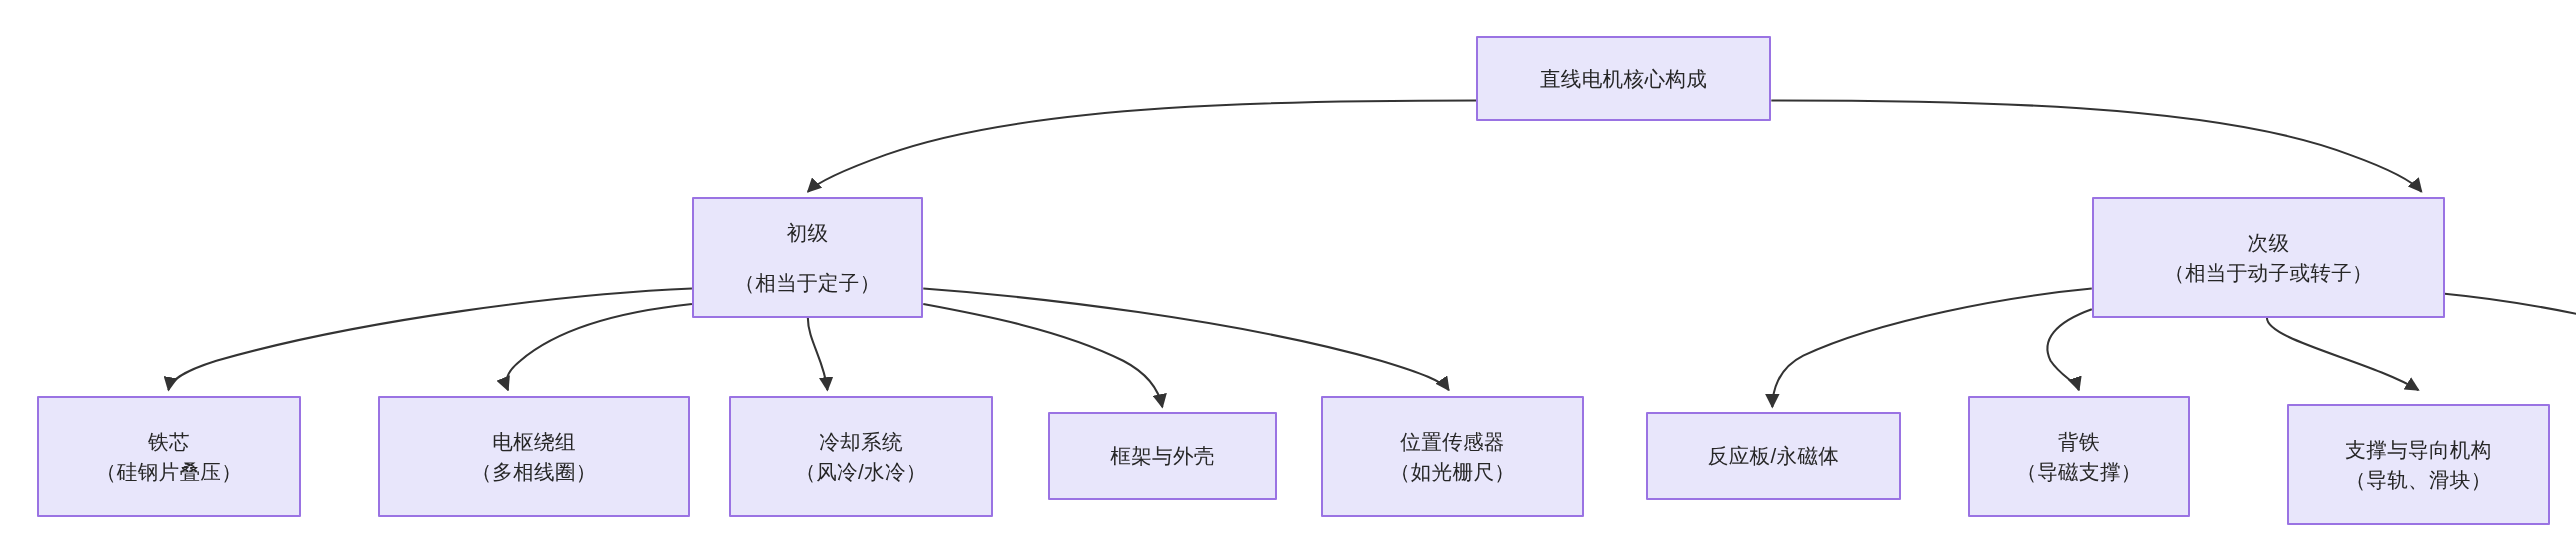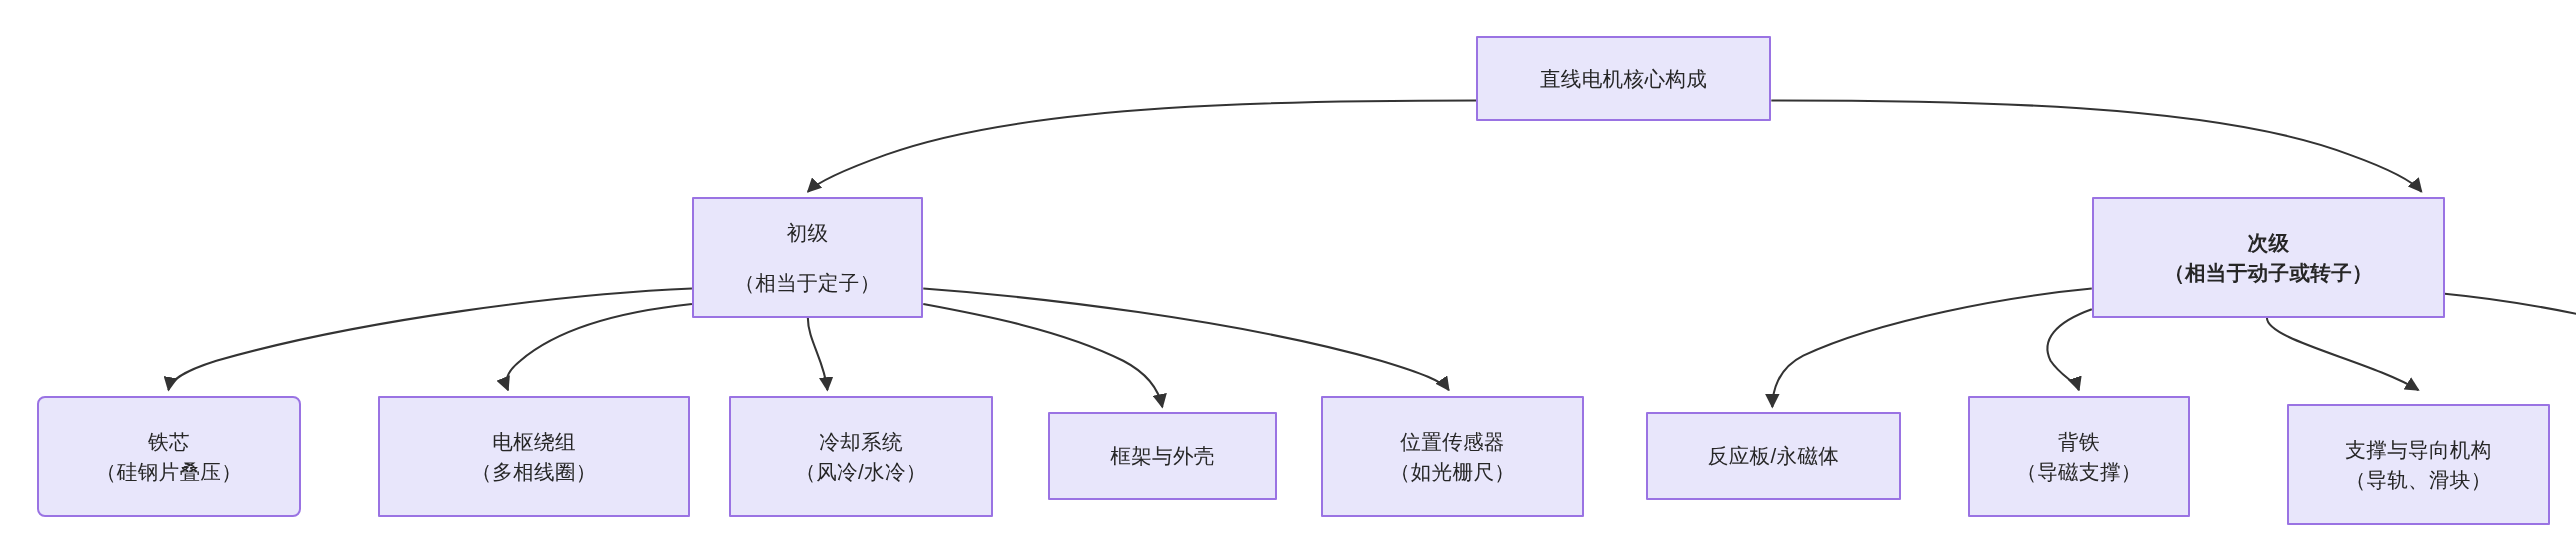--- a/index.html
+++ b/index.html
@@ -79,26 +79,26 @@
   <div class="node single" style="left:1476px; top:36px; width:295px; height:85px;">
     <span class="line1">直线电机核心构成</span>
 
   </div>
 
   <div class="node" style="left:692px; top:197px; width:231px; height:121px;gap:20px;">
     <span class="line1">初级</span>
     <span class="line2">（相当于定子）</span>
   </div>
 
-  <div class="node" style="left:2092px; top:197px; width:353px; height:121px;font-weight:bold;">
+  <div class="node" style="left:2092px; top:197px; width:353px; height:121px;">
     <span class="line1">次级</span>
     <span class="line2">（相当于动子或转子）</span>
   </div>
 
-  <div class="node" style="left:37px; top:396px; width:264px; height:121px;border-radius:8px;">
+  <div class="node" style="left:37px; top:396px; width:264px; height:121px;">
     <span class="line1">铁芯</span>
     <span class="line2">（硅钢片叠压）</span>
   </div>
 
   <div class="node" style="left:378px; top:396px; width:312px; height:121px;">
     <span class="line1">电枢绕组</span>
     <span class="line2">（多相线圈）</span>
   </div>
 
   <div class="node" style="left:697px; top:396px; width:264px; height:121px;margin-left:32px;">

